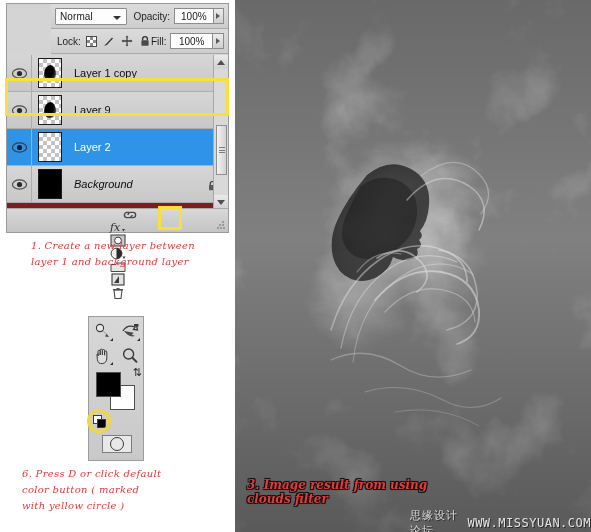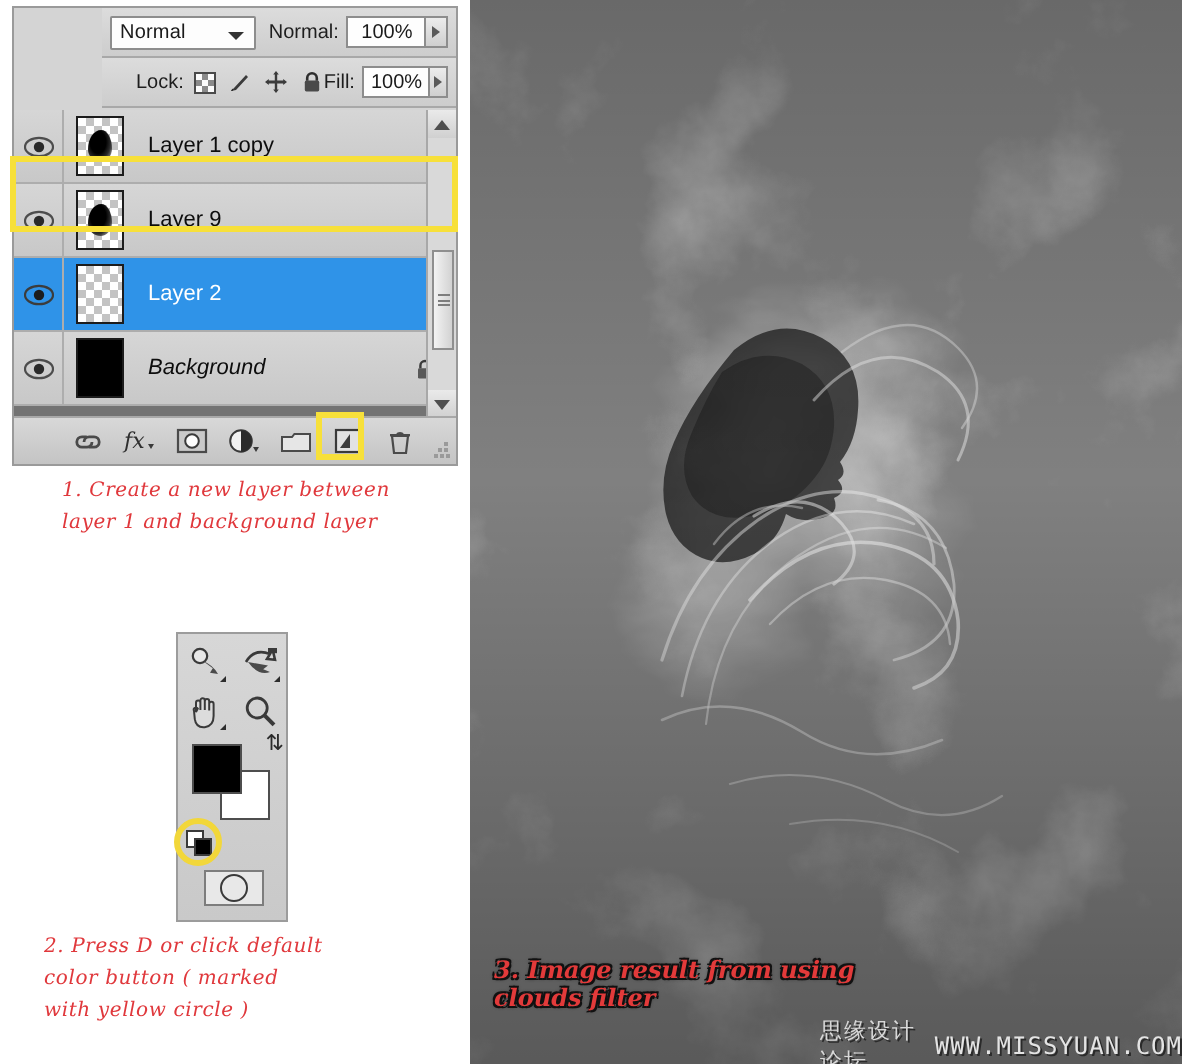--- a/index.html
+++ b/index.html
@@ -117,21 +117,21 @@
     background-position: 0 0, 3px 3px;
     background-color: #fbfbfb;
   }
 
   
   #layer-list {
     position: absolute;
     left: 0; top: 51px;
     width: 221px;
     height: 154px;
-    background: #737373;
+    background: #7f1d1d;
   }
   .layer-row {
     position: relative;
     height: 37px;
     border-bottom: 1px solid #adadad;
     display: flex;
     align-items: center;
     box-sizing: border-box;
     background: linear-gradient(#d6d6d6,#c8c8c8);
   }
@@ -234,20 +234,21 @@
   
   #panel-toolbar {
     position: absolute;
     left: 0; bottom: 0;
     width: 221px; height: 24px;
     background: linear-gradient(#d8d8d8,#c4c4c4);
     border-top: 1px solid #a8a8a8;
     display: flex;
     align-items: center;
     box-sizing: border-box;
+    flex-direction: column;
   }
   .tb-btn {
     width: 26px; height: 22px;
     display: flex; align-items: center; justify-content: center;
     position: relative;
   }
   .tb-btn:first-child { margin-left: 24px; }
   #newlayer-highlight {
     position: absolute;
     left: 158px; top: 206px;
@@ -424,27 +425,27 @@
 
 <div id="left-column">
 
   <div id="layers-panel">
 
     <div class="panel-row">
       <div class="blend-select">
         <span>Normal</span>
         <span class="blend-caret"></span>
       </div>
-      <span class="field-label">Normal:</span>
+      <span class="field-label">Opacity:</span>
       <div class="num-field">100%</div>
       <div class="spin-btn"></div>
     </div>
 
     <div class="panel-row">
-      <span class="field-label" style="margin-left:13px;">Lock:</span>
+      <span class="field-label" style="margin-left:2px;">Lock:</span>
       <div class="lock-icons">
         <span class="checker-sq"></span>
         <svg class="lock-ico" viewBox="0 0 12 12">
           <path d="M1.5 10.5 L3 9 L9 2.5 L10 3.5 L4 10 Z" fill="#3b3b3b"></path>
           <path d="M1.5 10.5 L2.6 10.2 L2.2 9.3 Z" fill="#1a1a1a"></path>
         </svg>
         <svg class="lock-ico" viewBox="0 0 12 12">
           <path d="M6 0.5 L7.4 2.3 H6.6 V5.3 H9.6 V4.5 L11.5 6 L9.6 7.5 V6.7 H6.6 V9.7 H7.4 L6 11.5 L4.6 9.7 H5.4 V6.7 H2.4 V7.5 L0.5 6 L2.4 4.5 V5.3 H5.4 V2.3 H4.6 Z" fill="#3b3b3b"></path>
         </svg>
         <svg class="lock-ico" viewBox="0 0 12 12">
@@ -629,21 +630,21 @@
       <span class="mini-w"></span>
       <span class="mini-b"></span>
     </div>
     <div id="default-circle"></div>
 
     <div id="quickmask">
       <span class="qm-circle"></span>
     </div>
   </div>
 
-  <div class="annot" id="annot-2">2. Press D or click default
+  <div class="annot" id="annot-2">6. Press D or click default
 color button ( marked
 with yellow circle )</div>
 </div>
 
 <div id="image-canvas">
   <svg viewBox="0 0 356 532" preserveAspectRatio="none">
     <defs>
       <filter id="clouds" x="0" y="0" width="100%" height="100%">
         <feTurbulence type="fractalNoise" baseFrequency="0.012" numOctaves="6" seed="17" result="t"></feTurbulence>
         <feColorMatrix in="t" type="matrix" values="0 0 0 0 0.52  0 0 0 0 0.52  0 0 0 0 0.52  -0.9 -0.9 -0.9 0 1.25"></feColorMatrix>

